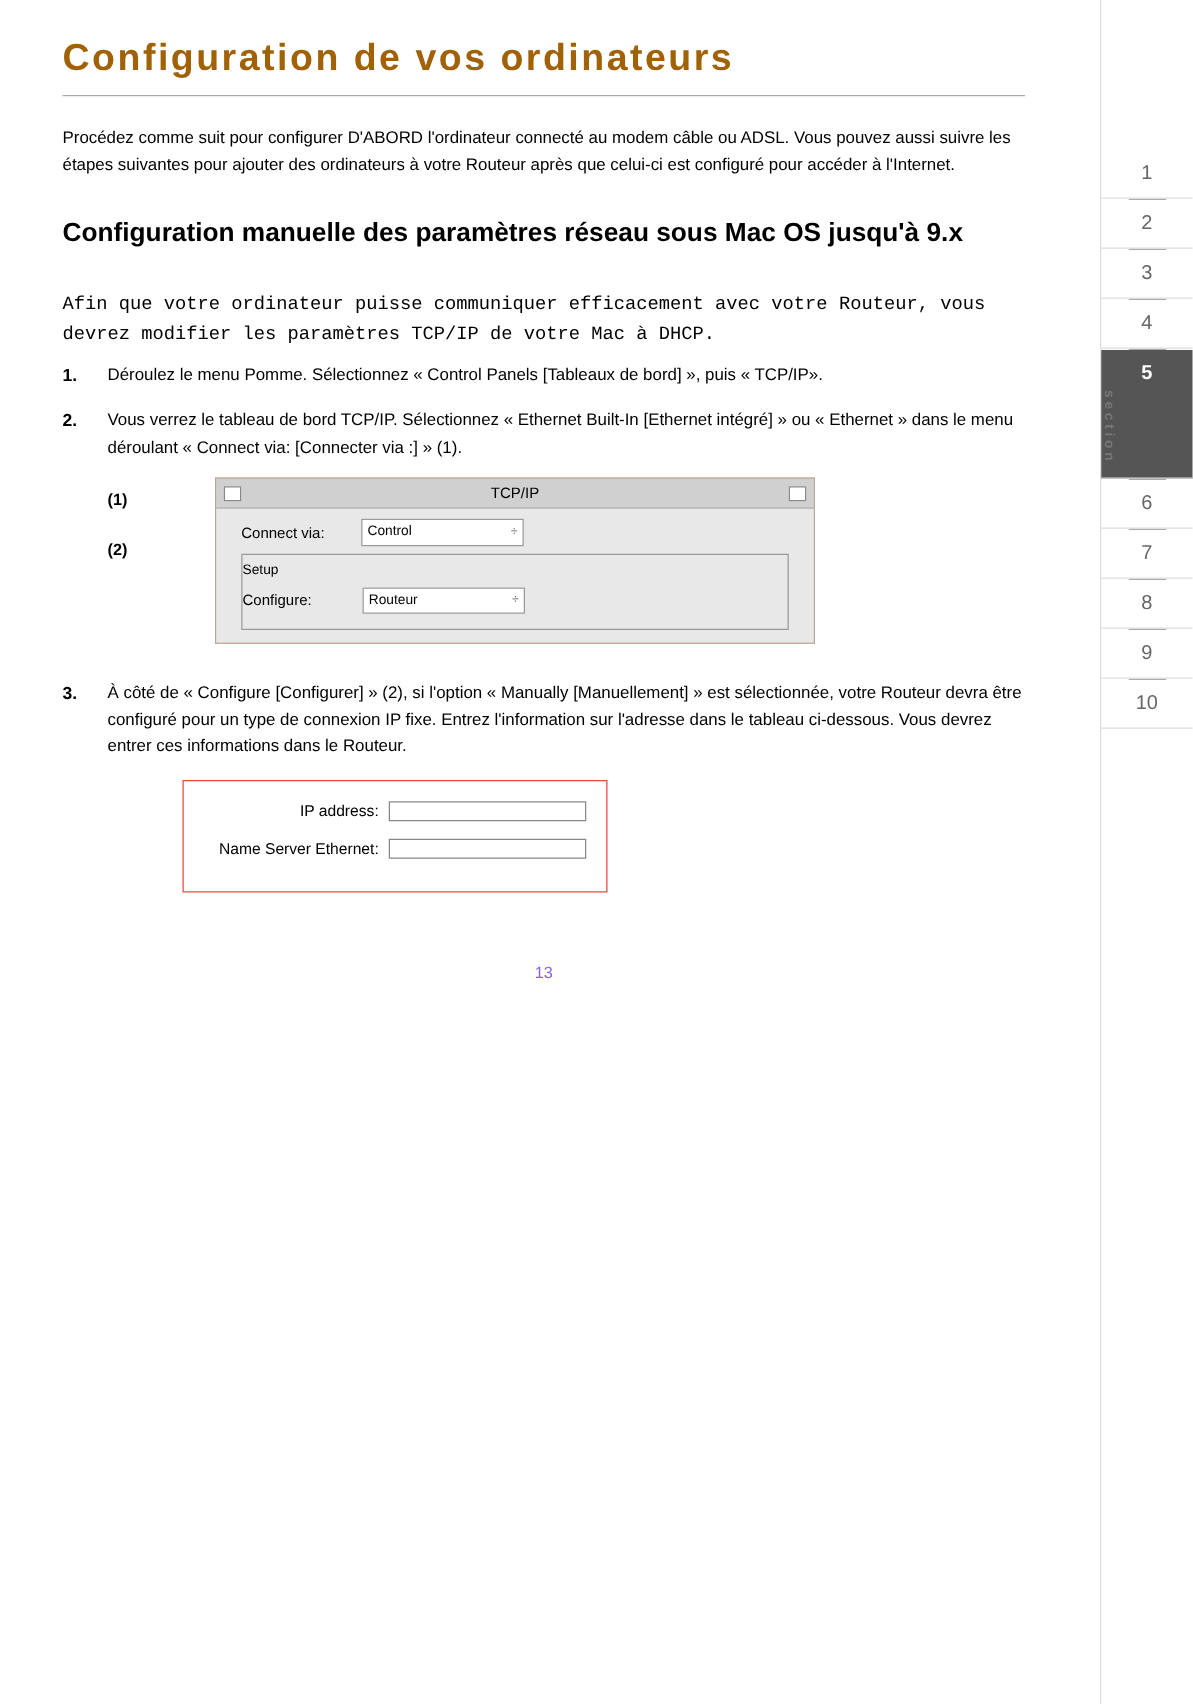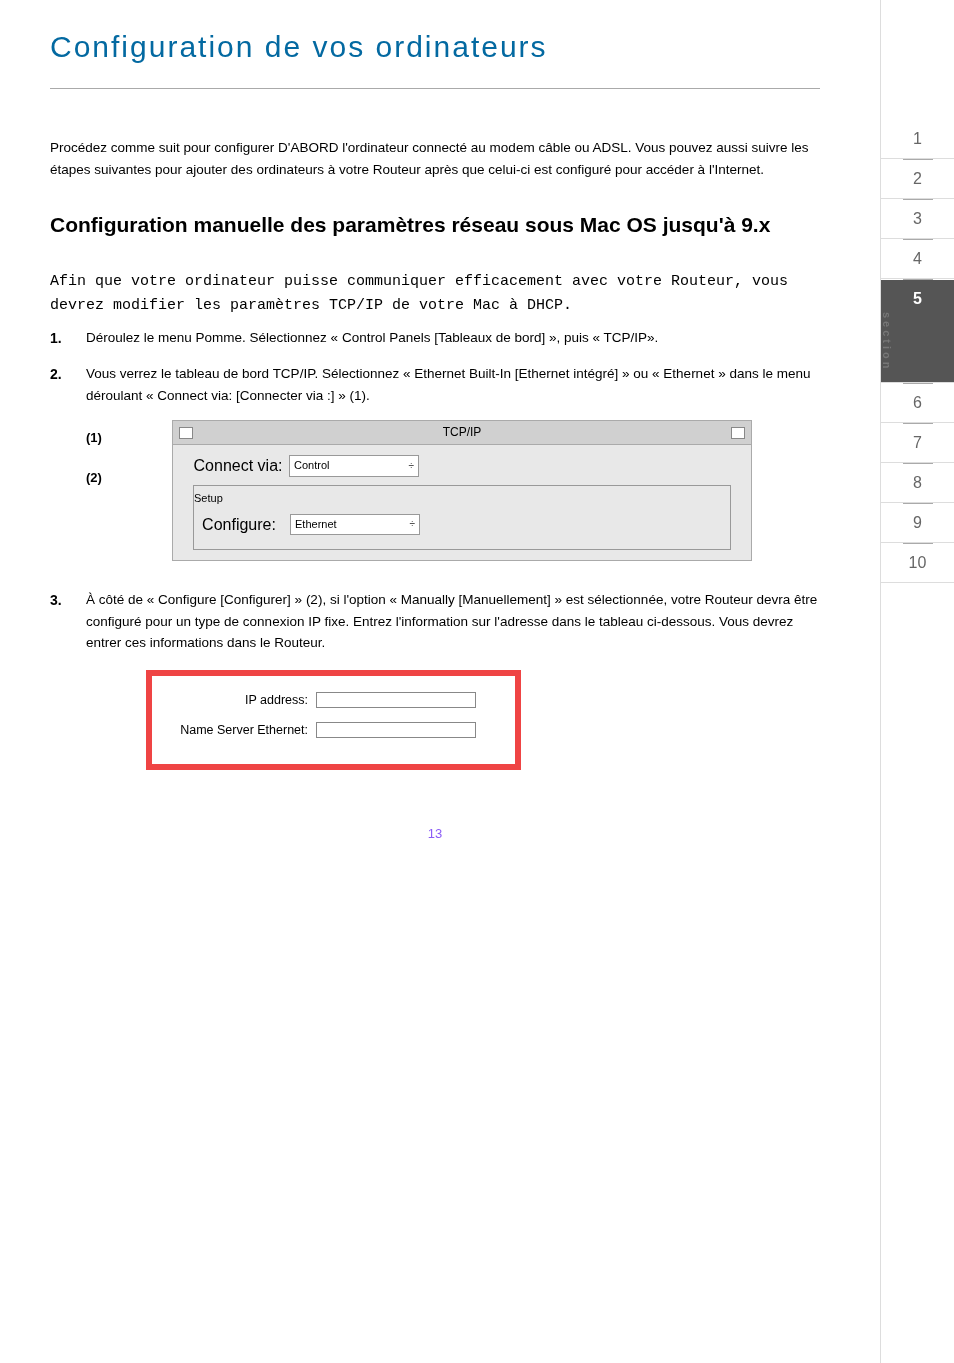--- a/index.html
+++ b/index.html
@@ -23,30 +23,30 @@
 
     .main-content {
       flex: 1;
       padding: 30px 60px 60px 50px;
       max-width: 880px;
     }
 
     
     .page-title {
       font-size: 30px;
-      font-weight: normal;
-      color: #0369a1;
+      font-weight: bold;
+      color: #a16207;
       letter-spacing: 2px;
       margin-bottom: 8px;
-      padding-bottom: 24px;
+      padding-bottom: 12px;
       border-bottom: 1px solid #aaa;
     }
 
     .intro-text {
-      margin-top: 48px;
+      margin-top: 22px;
       margin-bottom: 30px;
       line-height: 1.6;
       font-size: 13.5px;
     }
 
     .section-heading {
       font-size: 21px;
       font-weight: bold;
       margin-bottom: 30px;
       line-height: 1.4;
@@ -81,21 +81,21 @@
     }
 
     .numbered-list li .content {
       flex: 1;
     }
 
     
     .tcpip-dialog {
       border: 1px solid #aaa;
       background: #fdba74;
-      width: 580px;
+      width: 480px;
       margin: 14px 0 14px 36px;
       font-size: 12px;
     }
 
     .tcpip-titlebar {
       background: #d0d0d0;
       border-bottom: 1px solid #aaa;
       display: flex;
       align-items: center;
       justify-content: space-between;
@@ -116,23 +116,23 @@
 
     .tcpip-row {
       display: flex;
       align-items: center;
       margin-bottom: 6px;
       font-size: 12px;
     }
 
     .tcpip-label {
       min-width: 90px;
-      text-align: center;
+      text-align: left;
       margin-right: 6px;
-      font-size: 16px;
+      font-size: 12px;
     }
 
     .tcpip-select {
       background: #fff;
       border: 1px solid #999;
       padding: 1px 4px;
       font-size: 11px;
       display: flex;
       align-items: center;
       width: 130px;
@@ -177,22 +177,22 @@
       font-weight: bold;
       font-size: 13px;
     }
 
     .dialog-indent {
       margin-left: 50px;
     }
 
     
     .ip-form {
-      border: 6px solid #ef4444;
-      width: 375px;
+      border: 1px solid #ef4444;
+      width: 340px;
       margin: 16px 0 16px 60px;
       padding: 14px 16px;
       background: #fff;
       font-size: 12.5px;
     }
 
     .ip-form-row {
       display: flex;
       align-items: center;
       margin-bottom: 10px;
@@ -311,21 +311,21 @@
                       <span class="arrow">÷</span>
                     </div>
                   </div>
 
                   <div class="setup-group">
                     <div class="setup-label">Setup</div>
 
                     <div class="tcpip-row">
                       <span class="tcpip-label">Configure:</span>
                       <div class="tcpip-select">
-                        <span>Ethernet</span>
+                        <span>Routeur</span>
                         <span class="arrow">÷</span>
                       </div>
                     </div>
                   </div>
                 </div>
               </div>
             </div>
           </div>
 
         </div>

